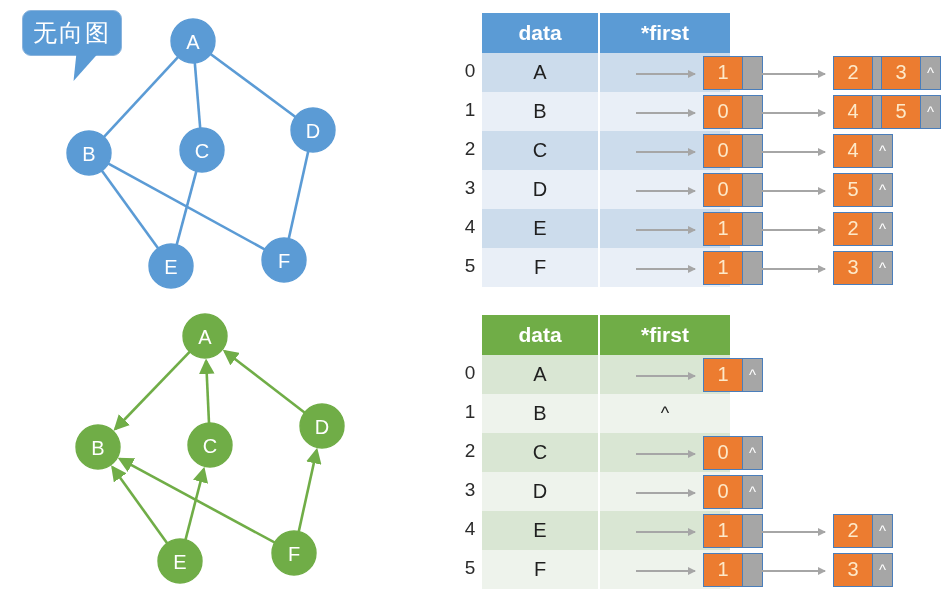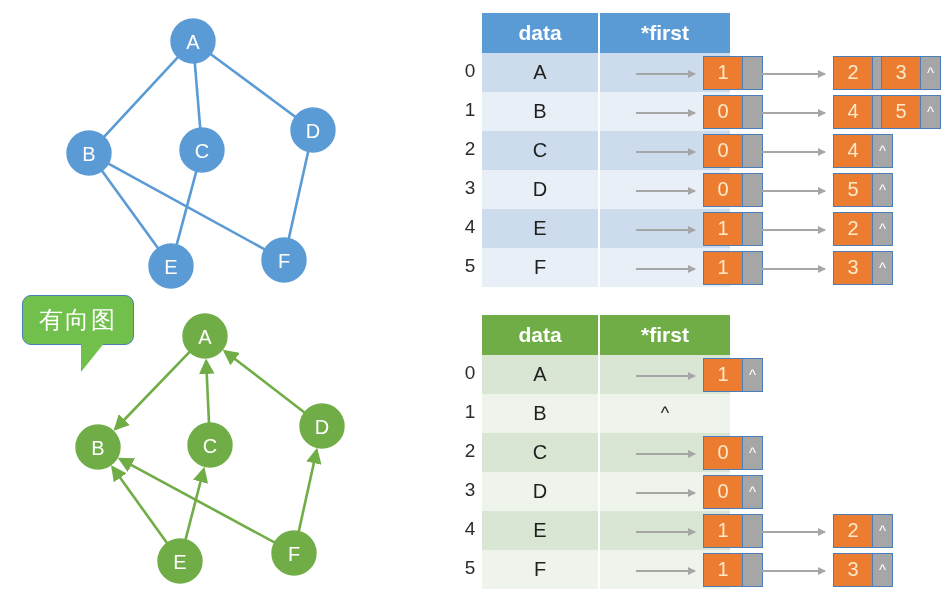--- a/index.html
+++ b/index.html
@@ -93,20 +93,24 @@
       </g>
       <g class="gnode">
         <circle cx="171" cy="266" r="22" fill="#5b9bd5" stroke="#5b9bd5"></circle>
         <text x="171" y="267">E</text>
       </g>
       <g class="gnode">
         <circle cx="284" cy="260" r="22" fill="#5b9bd5" stroke="#5b9bd5"></circle>
         <text x="284" y="261">F</text>
       </g>
     </svg>
+  <div class="callout" id="callout-undirected">
+    <span>无向图</span>
+    <i class="tail"></i>
+  </div>
 </div>
 
 <div class="panel" id="panel-directed" style="left:0;top:0;width:460px;height:601px;">
   <svg class="graph" id="svg-directed" width="460" height="601">
       <defs>
         <marker id="svg-directed-head" markerWidth="6" markerHeight="6" refX="5" refY="3" orient="auto" markerUnits="strokeWidth">
           <path d="M0,0 L6,3 L0,6 z" fill="#70ad47"></path>
         </marker>
       </defs>
       <line x1="192.5077205163542" y1="348.95928058583814" x2="115.35038817173029" y2="429.0009991863359" stroke="#70ad47" stroke-width="2.6" marker-end="url(#svg-directed-head)"></line>
@@ -134,24 +138,20 @@
       </g>
       <g class="gnode">
         <circle cx="180" cy="561" r="22" fill="#70ad47" stroke="#70ad47"></circle>
         <text x="180" y="562">E</text>
       </g>
       <g class="gnode">
         <circle cx="294" cy="553" r="22" fill="#70ad47" stroke="#70ad47"></circle>
         <text x="294" y="554">F</text>
       </g>
     </svg>
-  <div class="callout" id="callout-directed">
-    <span>有向图</span>
-    <i class="tail"></i>
-  </div>
 </div>
 
 <div class="adjtable t-blue" id="table-undirected" style="left:460px;top:0;width:491px;height:300px;">
     <div class="thead" style="left: 22px; top: 13px;">
       <div class="th data">data</div>
       <div class="th first" style="background: rgb(255, 255, 255);"></div>
       <div class="th" style="width: 130px;">*first</div>
     </div>
     <div class="idx" style="left: 0px; top: 59.5px;">0</div>
     <div class="trow even" style="left: 22px; top: 53px;">

